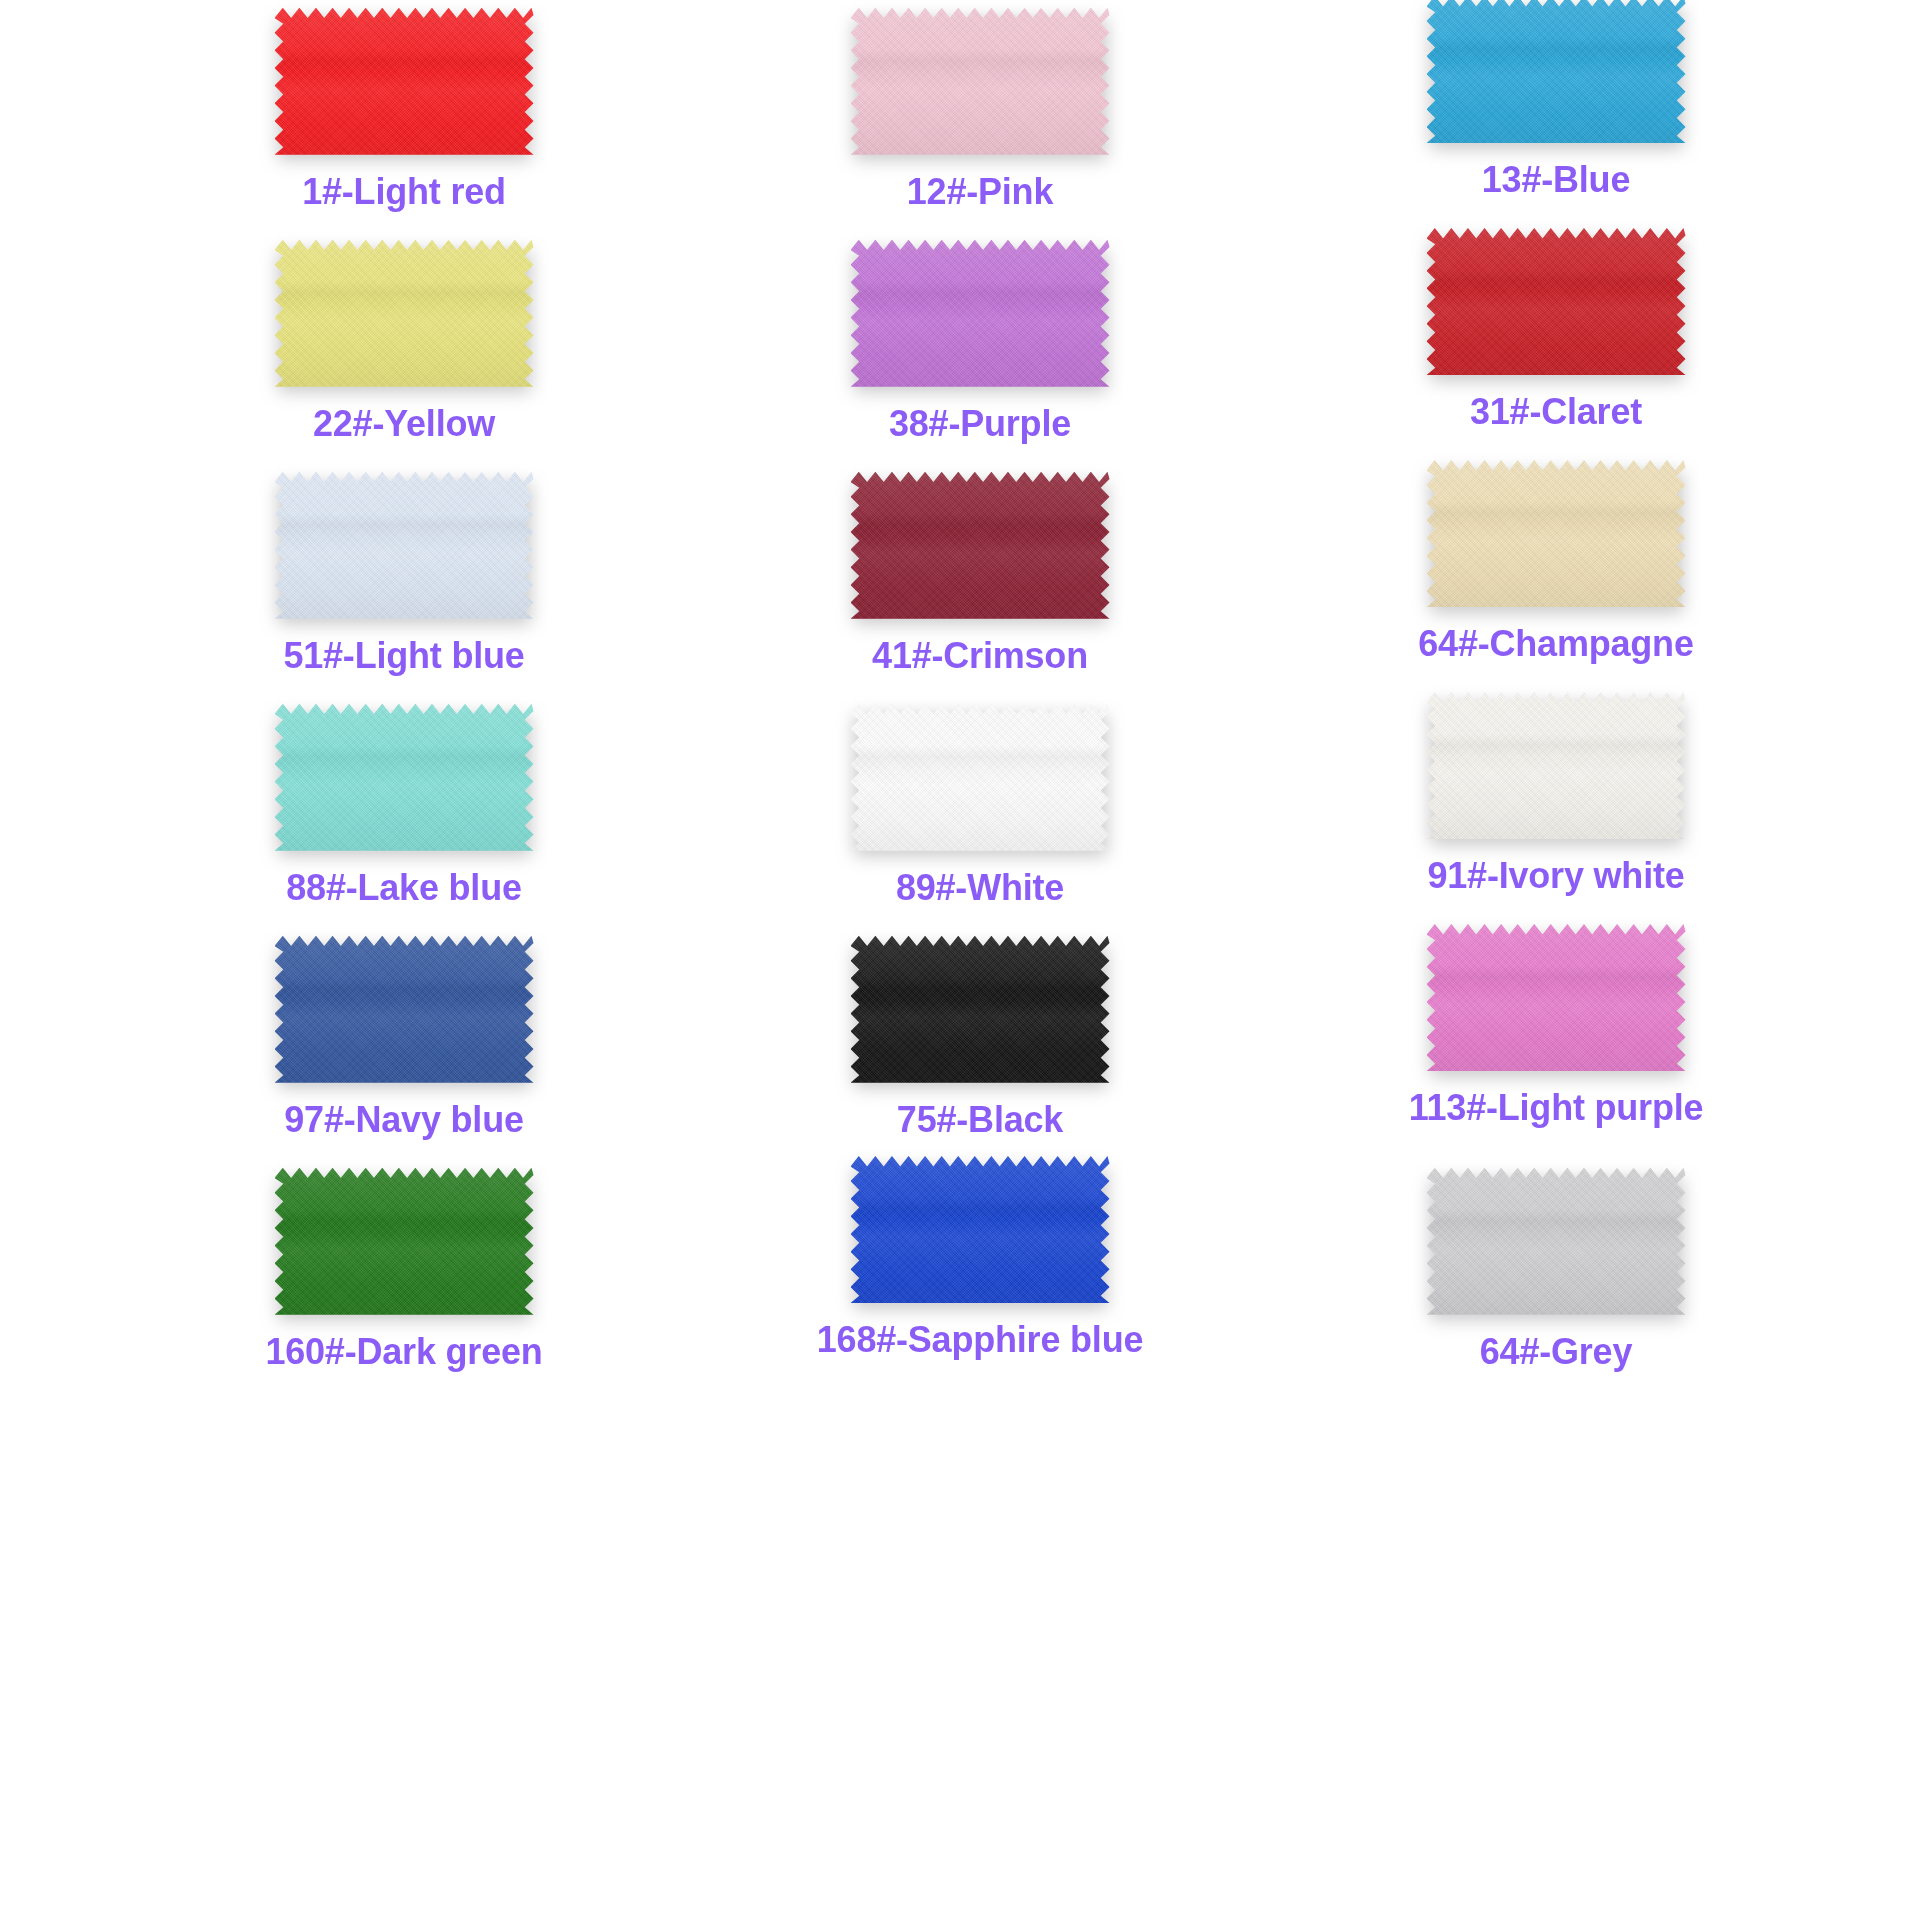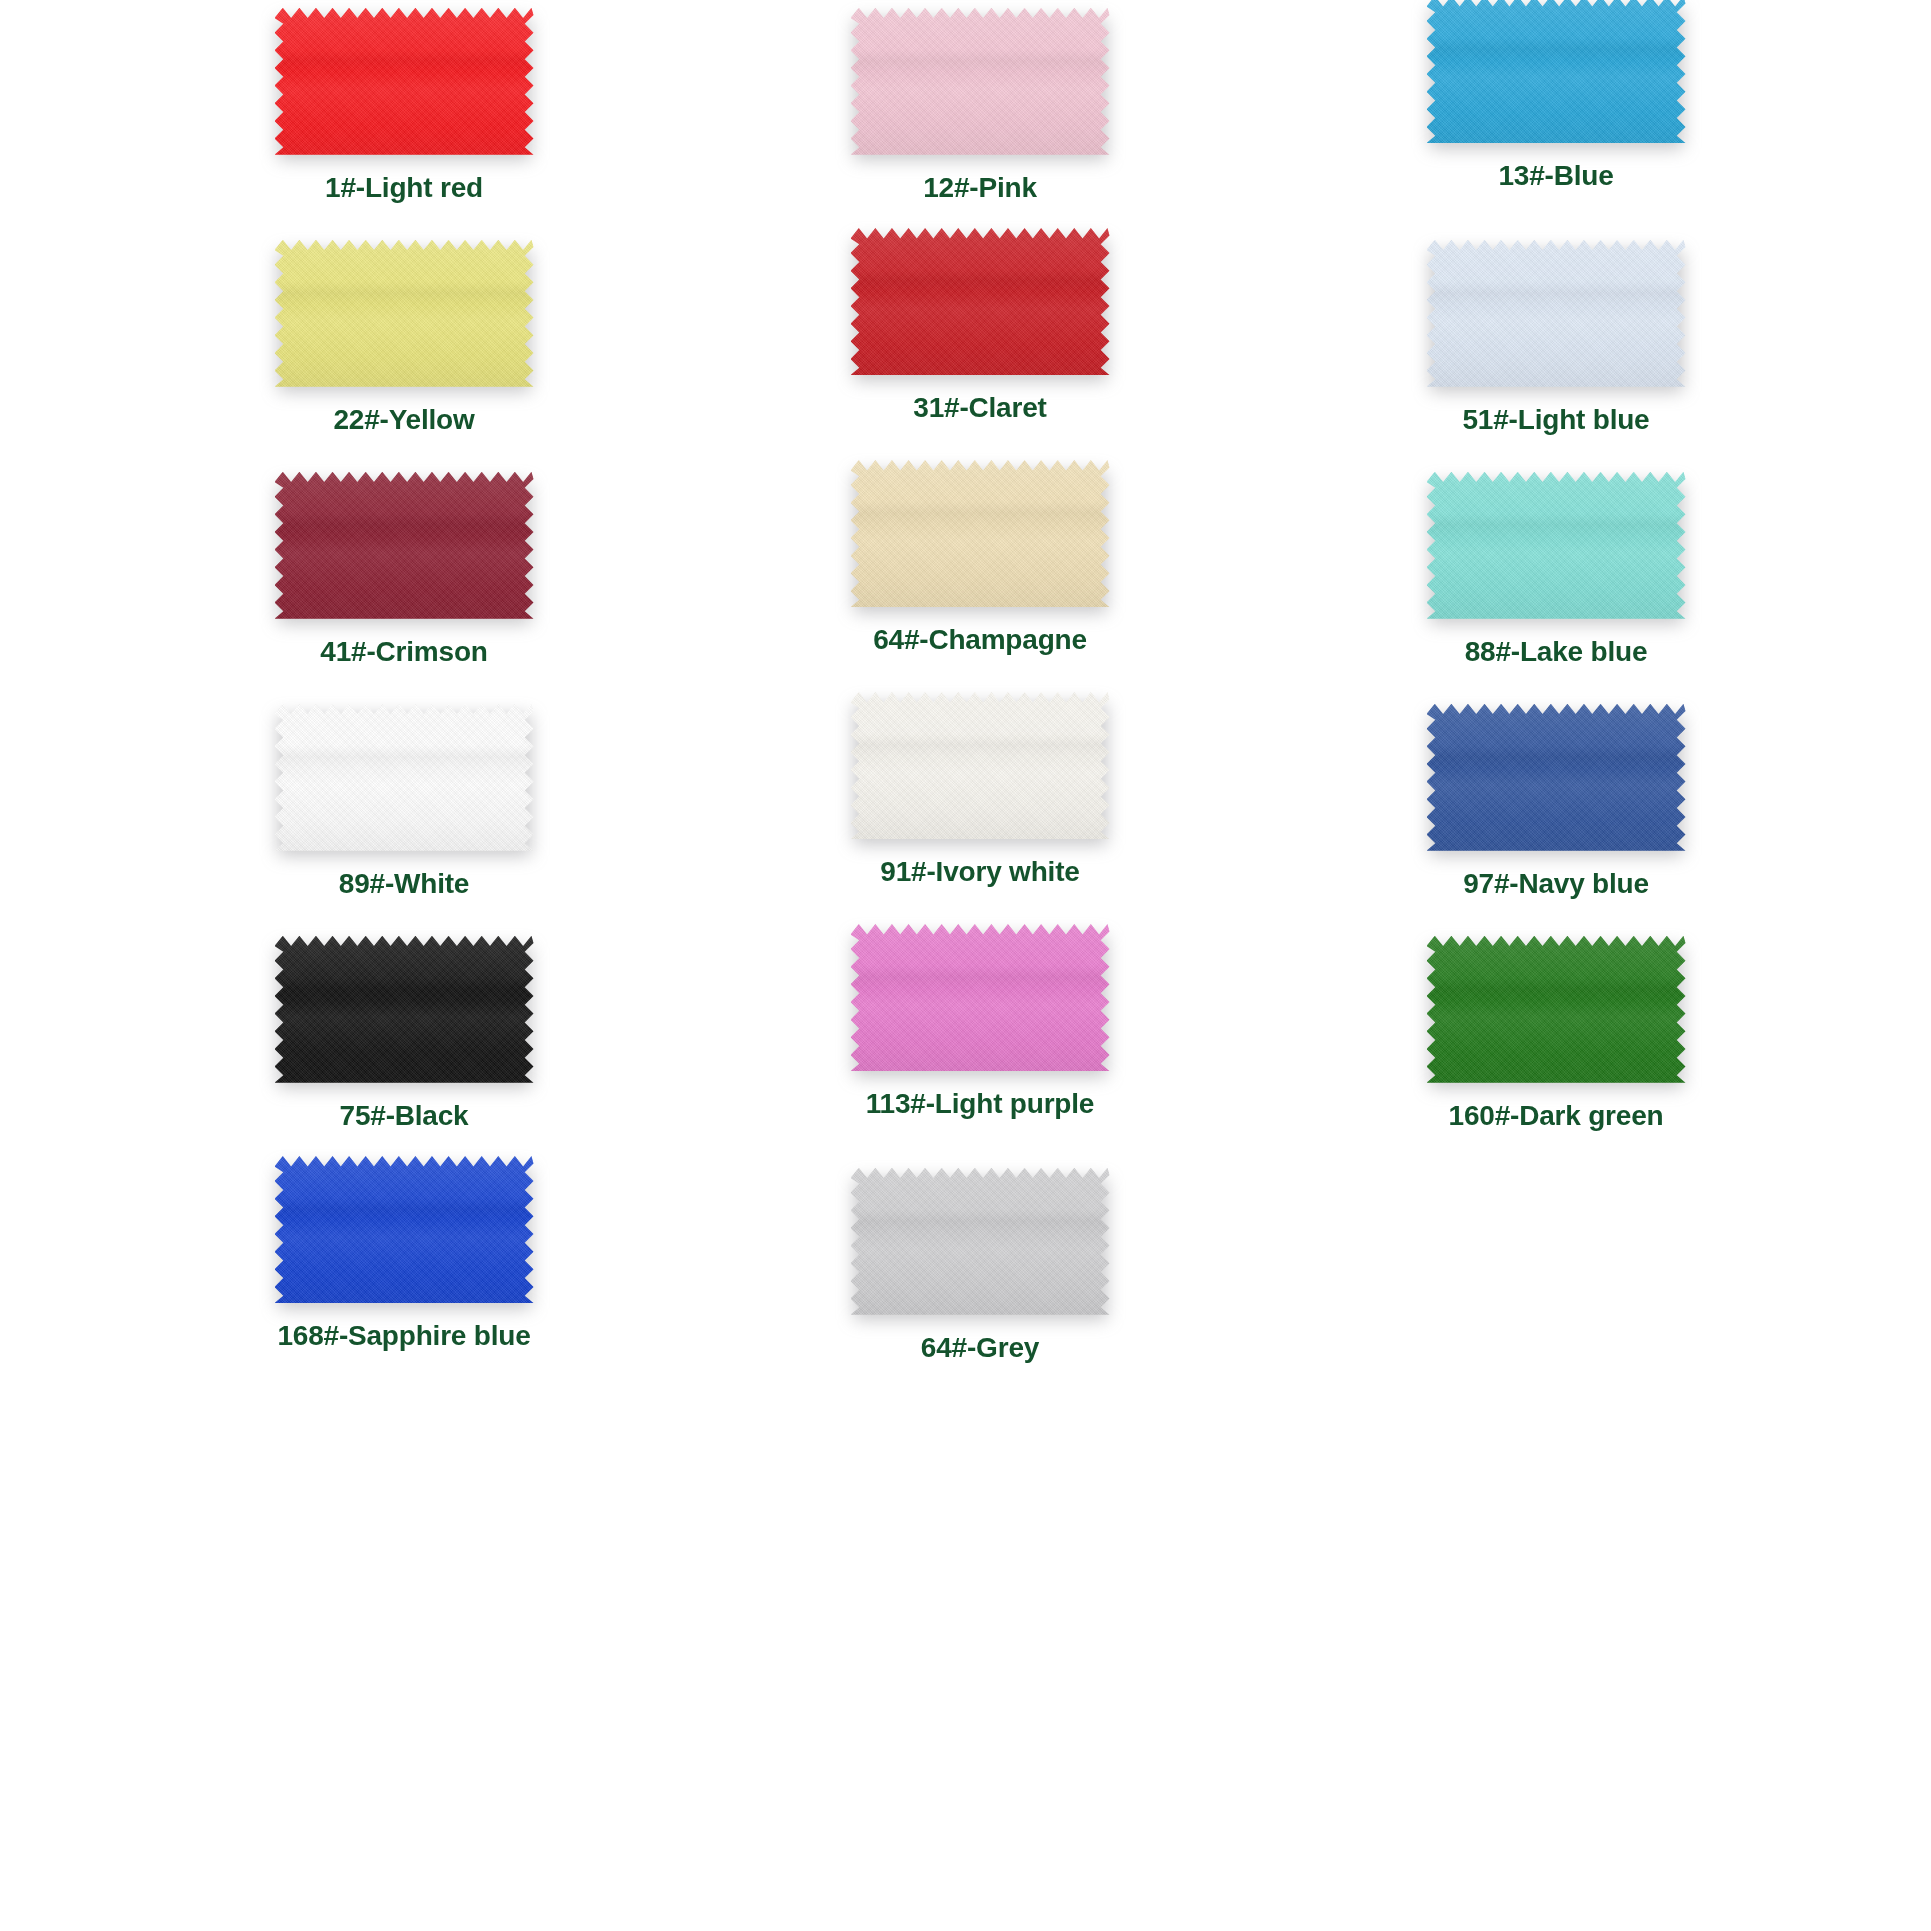--- a/index.html
+++ b/index.html
@@ -123,23 +123,23 @@
         rgba(255,255,255,0.055) 0px, rgba(255,255,255,0.055) 1px,
         rgba(0,0,0,0.035) 1px, rgba(0,0,0,0.035) 1.9px),
       repeating-linear-gradient(-45deg,
         rgba(255,255,255,0.04) 0px, rgba(255,255,255,0.04) 1px,
         rgba(0,0,0,0.025) 1px, rgba(0,0,0,0.025) 1.9px);
     pointer-events: none;
   }
 
   .swatch-label {
     margin-top: 19.3px;
-    font-size: 28px;
+    font-size: 36px;
     font-weight: 700;
-    color: #14532d;
+    color: #8b5cf6;
     letter-spacing: -0.2px;
     white-space: nowrap;
     line-height: 1;
   }
 </style>
 </head>
 <body>
 
 <div id="swatch-grid">
     <div class="swatch-cell col-1">
@@ -163,20 +163,27 @@
       </div>
       <div class="swatch-label">13#-Blue</div>
     </div>
     <div class="swatch-cell col-1">
       <div class="swatch-wrap">
         <div class="swatch-shadow"></div>
         <div class="swatch-fabric" style="background-color: rgb(232, 228, 125);"></div>
       </div>
       <div class="swatch-label">22#-Yellow</div>
     </div>
+    <div class="swatch-cell col-2">
+      <div class="swatch-wrap">
+        <div class="swatch-shadow"></div>
+        <div class="swatch-fabric" style="background-color: rgb(194, 116, 216);"></div>
+      </div>
+      <div class="swatch-label">38#-Purple</div>
+    </div>
     <div class="swatch-cell col-3">
       <div class="swatch-wrap">
         <div class="swatch-shadow"></div>
         <div class="swatch-fabric" style="background-color: rgb(202, 31, 38);"></div>
       </div>
       <div class="swatch-label">31#-Claret</div>
     </div>
     <div class="swatch-cell col-1">
       <div class="swatch-wrap">
         <div class="swatch-shadow"></div>

